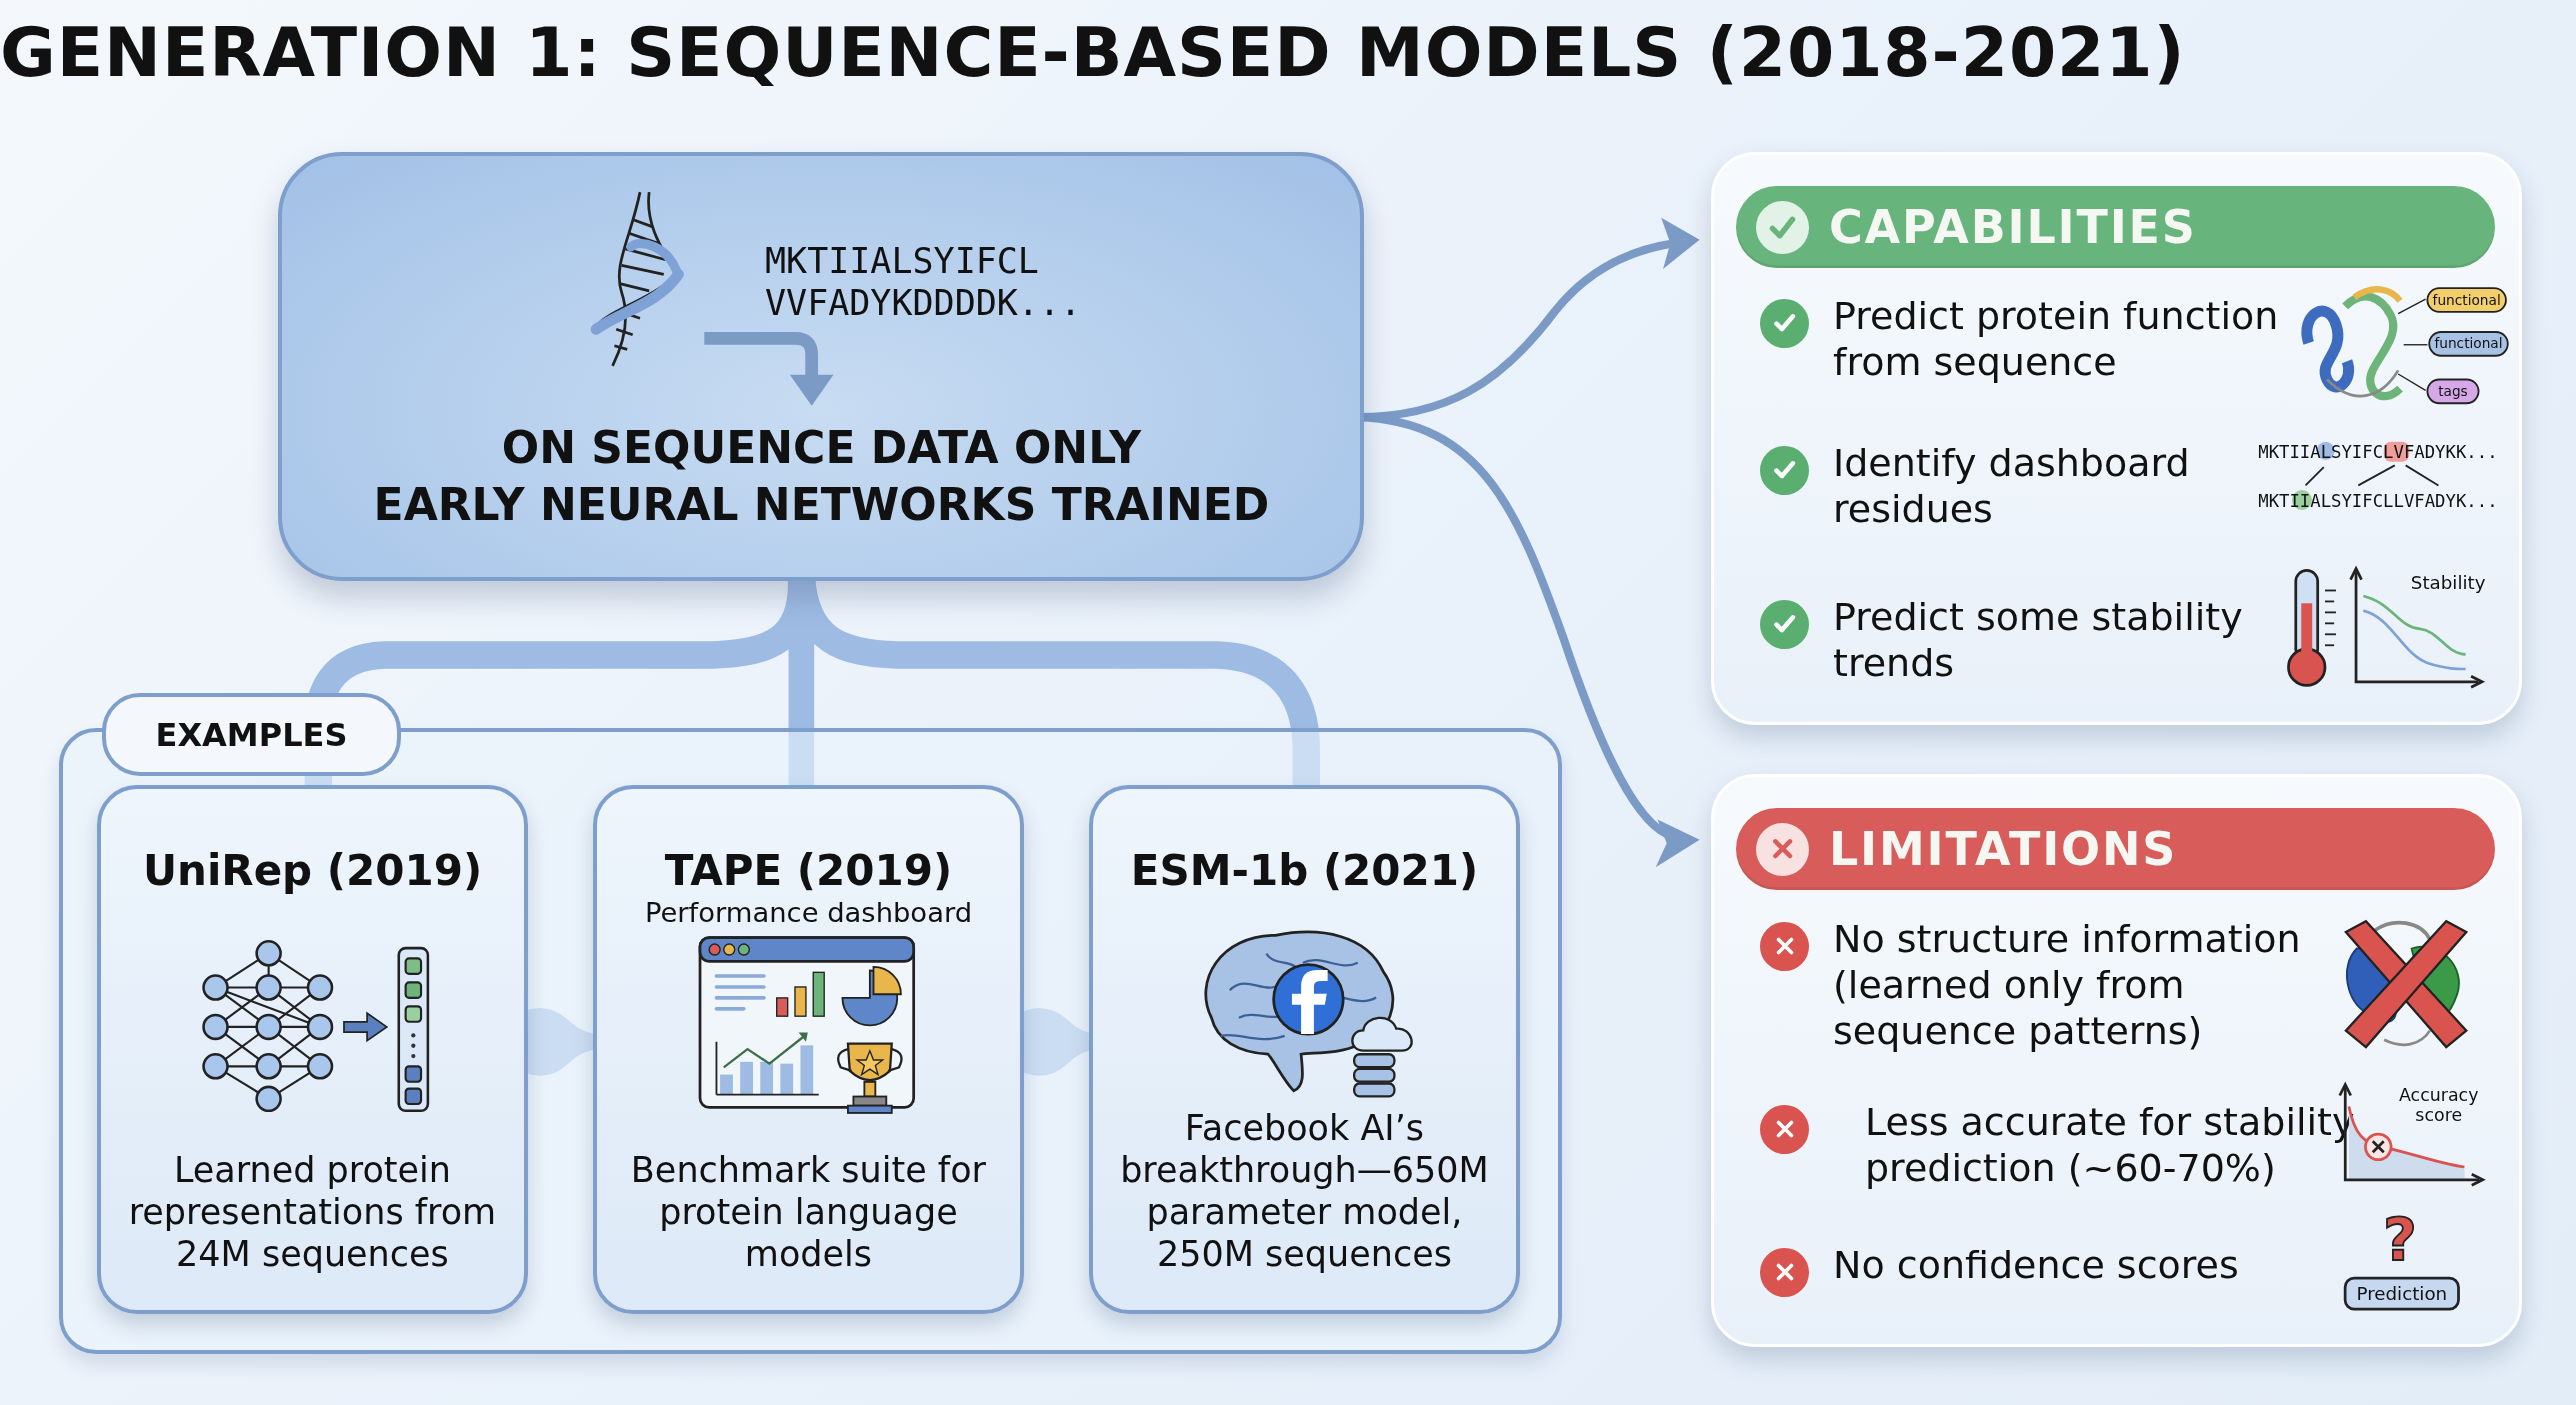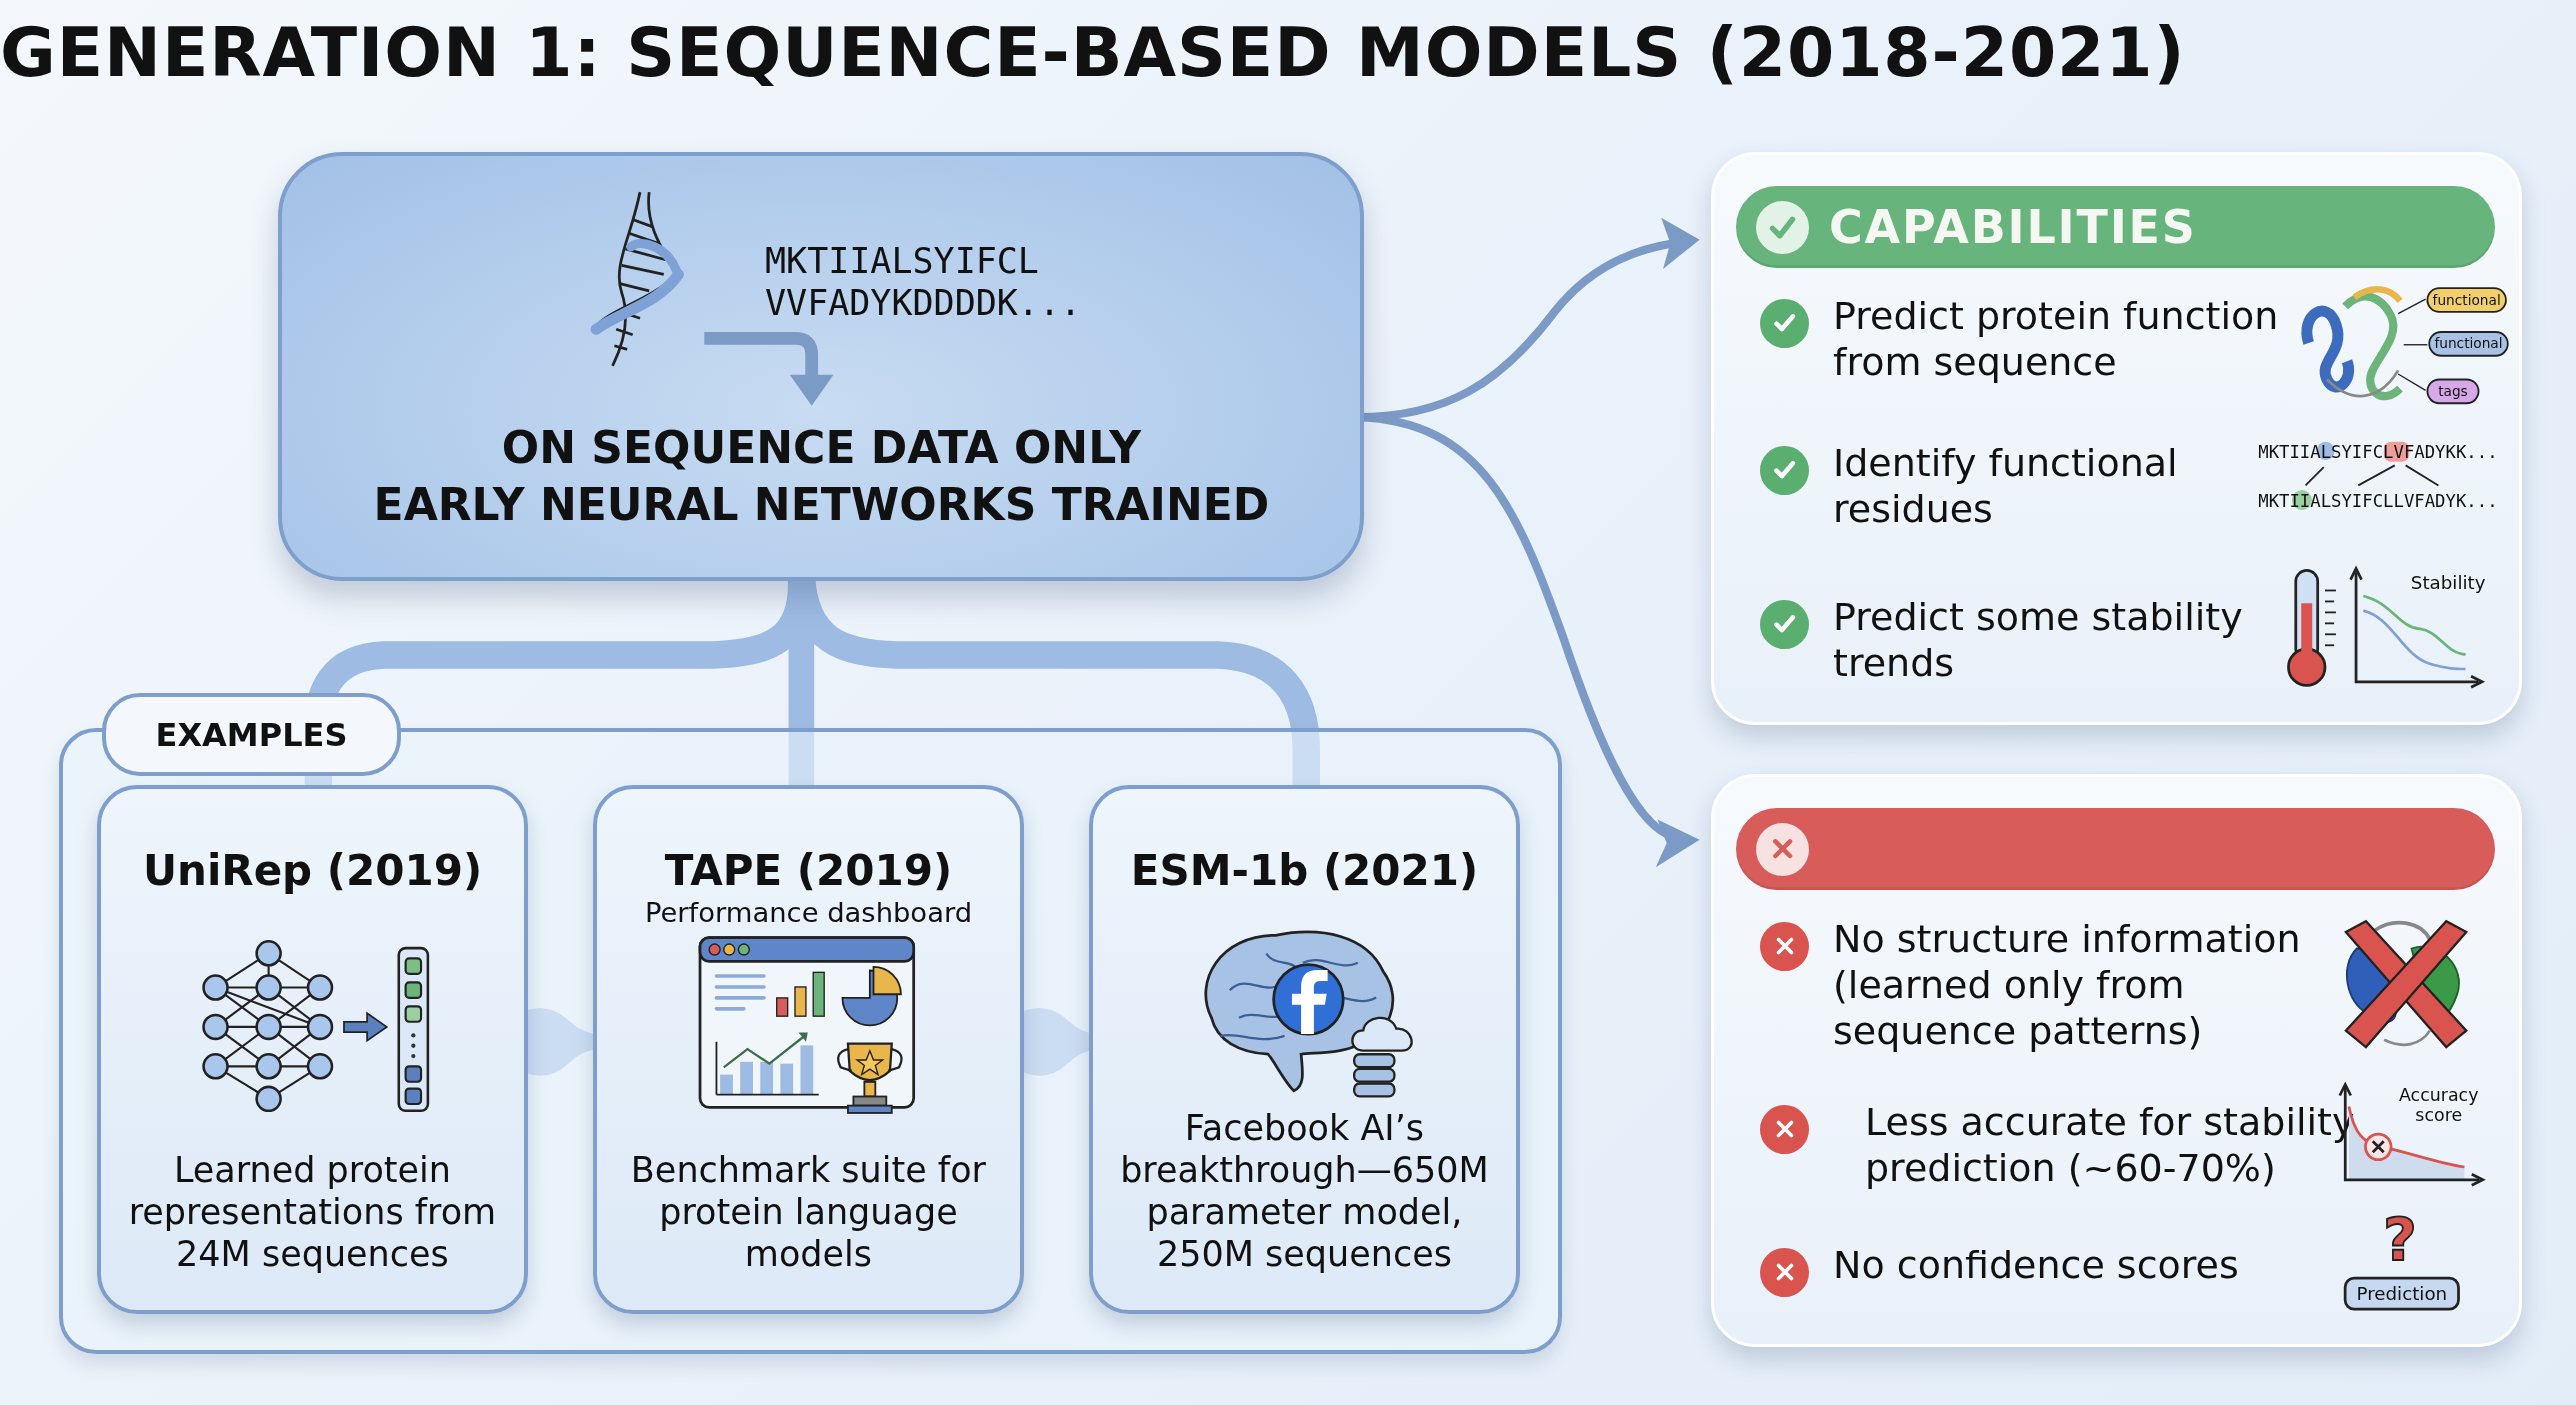--- a/index.html
+++ b/index.html
@@ -315,21 +315,21 @@
     <text class="svg-text" x="195" y="76" font-size="15" text-anchor="middle" fill="#111">functional</text>
     <text class="svg-text" x="178" y="128" font-size="15" text-anchor="middle" fill="#111">tags</text>
   </svg>
 
   <div class="panel-item" style="top:285px;">
     <div class="item-badge badge-green">
       <svg width="27.4" height="27.4" viewBox="0 0 30 30">
           <path d="M6 16 L 12 22 L 24 8" stroke="#fff" stroke-width="5" fill="none" stroke-linecap="round" stroke-linejoin="round"></path>
         </svg>
     </div>
-    <div class="item-text">Identify functional residues</div>
+    <div class="item-text">Identify dashboard residues</div>
   </div>
   <svg class="side-icon" style="left:531px;top:274px;width:274px;height:91px;" viewBox="0 0 300 100">
     <circle cx="88" cy="24" r="10" fill="#9dbbe3"></circle>
     <rect x="152" y="14" width="28" height="22" rx="8" fill="#ef9e9a"></rect>
     <circle cx="62" cy="78" r="11" fill="#9ccf9f"></circle>
     <g stroke="#222" stroke-width="2">
       <line x1="86" y1="42" x2="66" y2="62"></line>
         <line x1="164" y1="40" x2="124" y2="62"></line>
         <line x1="176" y1="40" x2="212" y2="62"></line>
     </g>
@@ -366,20 +366,21 @@
   </svg>
 </div>
 
 <div id="lim-panel" class="panel">
   <div id="lim-header" class="panel-header">
     <div class="header-badge">
       <svg width="27.4" height="27.4" viewBox="0 0 30 30">
           <path d="M7 7 L 23 23 M23 7 L 7 23" stroke="#d85d5a" stroke-width="5" stroke-linecap="round"></path>
         </svg>
     </div>
+    <div class="header-label">LIMITATIONS</div>
   </div>
 
   <div class="panel-item" style="top:139px;">
     <div class="item-badge badge-red">
       <svg width="24" height="24" viewBox="0 0 26 26">
           <path d="M6 6 L 20 20 M20 6 L 6 20" stroke="#fff" stroke-width="4" stroke-linecap="round"></path>
         </svg>
     </div>
     <div class="item-text">No structure information (learned only from sequence patterns)</div>
   </div>

